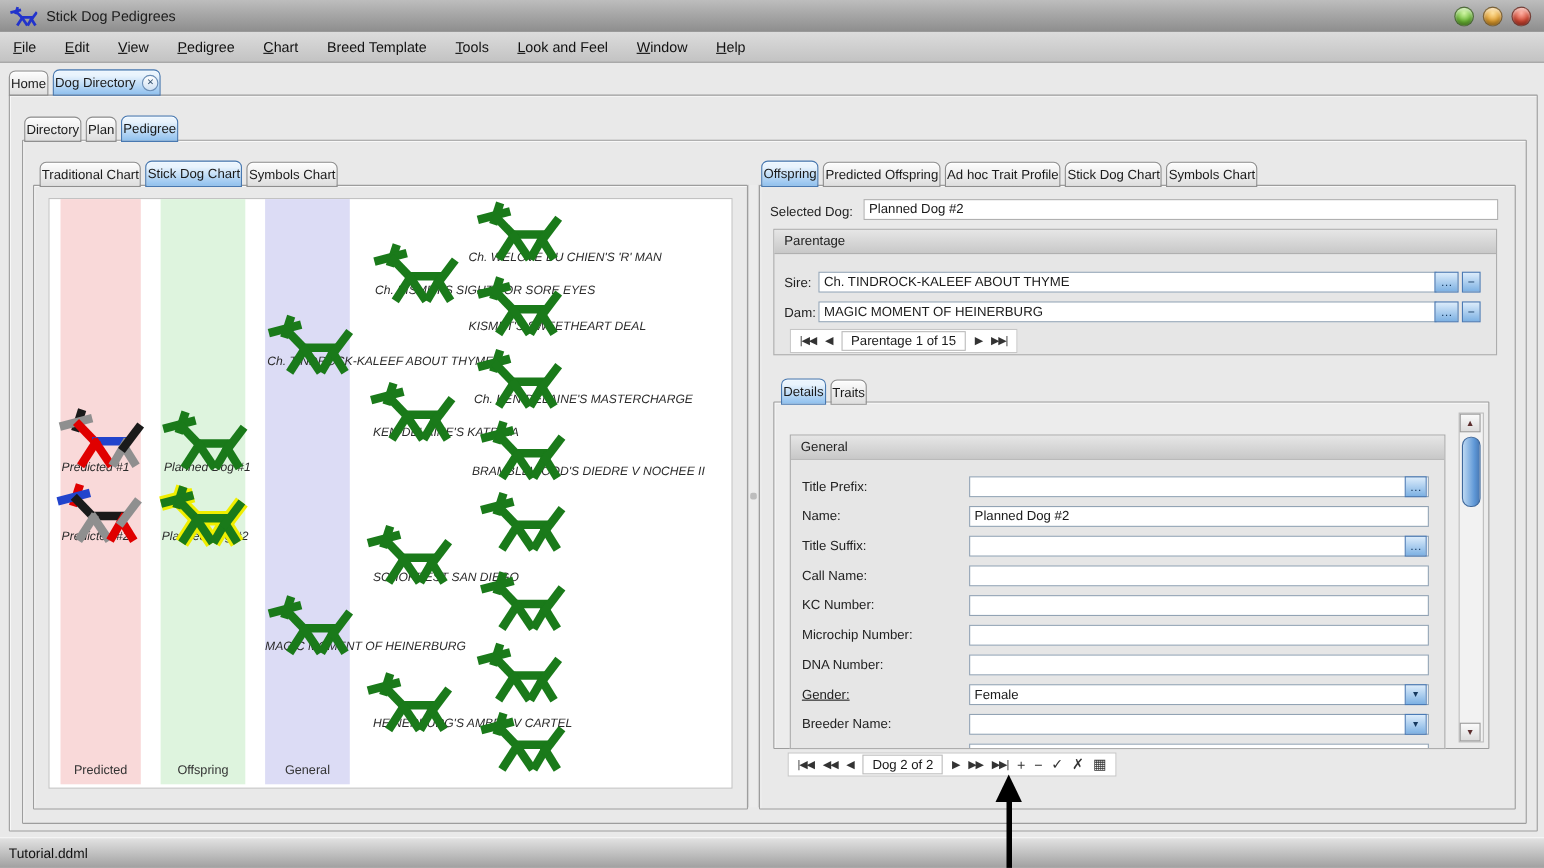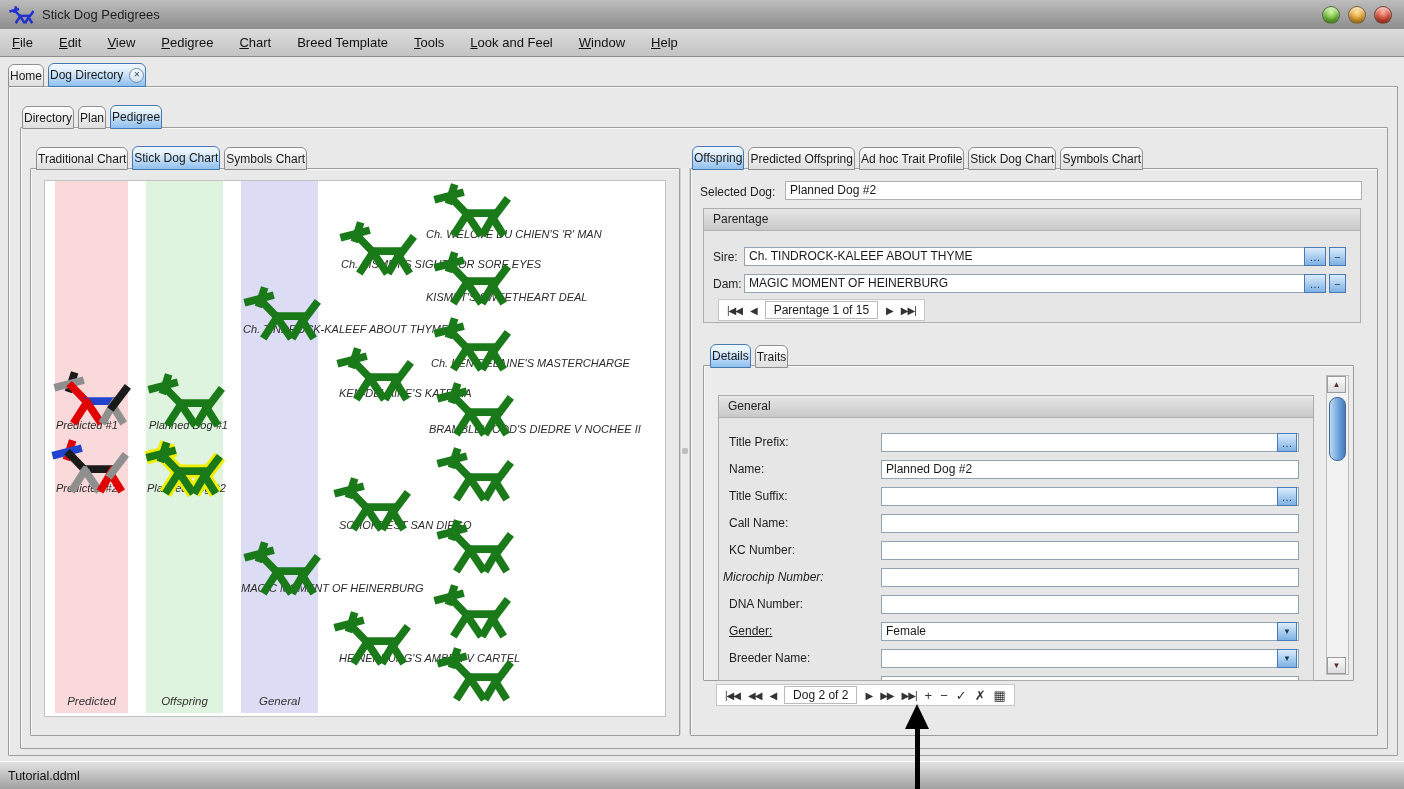--- a/index.html
+++ b/index.html
@@ -49,21 +49,21 @@
   .bluebtn{position:absolute;background:linear-gradient(#dcecfb,#7db1e3);border:1px solid #4a7ab5;
     color:#16395f;display:flex;align-items:center;justify-content:center;font-size:11px;box-sizing:border-box;}
   
   .navstrip{display:inline-flex;align-items:center;gap:8px;background:#fff;border:1px solid #c6c6c6;
     padding:1px 8px;height:18px;}
   .navbtn{font-size:10px;color:#333;letter-spacing:-1px;cursor:default;}
   .navfield{background:#fff;border:1px solid #bbb;font-size:12px;padding:0 8px;line-height:16px;white-space:nowrap;}
   
   .canvas{background:#fff;border:1px solid #c2c2c2;}
   .col{position:absolute;top:0;height:532px;}
-  .collabel{position:absolute;font-size:11.5px;color:#333;text-align:center;font-style:italic;}
+  .collabel{position:absolute;font-size:11.5px;color:#333;text-align:center;}
   .doglabel{position:absolute;font-size:11px;font-style:italic;color:#2b2b2b;white-space:nowrap;}
   
   .sb{background:#f2f2f2;border:1px solid #bcbcbc;}
   .sbbtn{position:absolute;left:0;width:19px;height:17px;background:linear-gradient(#fafafa,#dcdcdc);
     border:1px solid #9b9b9b;font-size:8px;color:#5b2d2d;text-align:center;line-height:16px;box-sizing:border-box;}
   .sbthumb{position:absolute;left:2px;width:15px;border-radius:8px;
     background:linear-gradient(90deg,#bcd8f2,#5e97d6 70%,#4a7ab5);border:1px solid #40699c;}
   
   .statusbar{left:0;top:761px;width:1404px;height:28px;
     background:linear-gradient(#e2e2e2,#a0a0a0);border-top:1px solid #f6f6f6;
@@ -442,21 +442,21 @@
       <span class="bluebtn" style="left: 558px; top: 37px; width: 20px; height: 19px;">…</span>
       <span class="flabel" style="left: 10px; top: 66px;">Name:</span>
       <div class="tfield" style="left: 162px; top: 64px; width: 408px;">Planned Dog #2</div>
       <span class="flabel" style="left: 10px; top: 93px;">Title Suffix:</span>
       <div class="tfield" style="left: 162px; top: 91px; width: 408px;"></div>
       <span class="bluebtn" style="left: 558px; top: 91px; width: 20px; height: 19px;">…</span>
       <span class="flabel" style="left: 10px; top: 120px;">Call Name:</span>
       <div class="tfield" style="left: 162px; top: 118px; width: 408px;"></div>
       <span class="flabel" style="left: 10px; top: 147px;">KC Number:</span>
       <div class="tfield" style="left: 162px; top: 145px; width: 408px;"></div>
-      <span class="flabel" style="left: 4px; top: 174px; font-style: italic;">Microchip Number:</span>
+      <span class="flabel" style="left: 10px; top: 174px;">Microchip Number:</span>
       <div class="tfield" style="left: 162px; top: 172px; width: 408px;"></div>
       <span class="flabel" style="left: 10px; top: 201px;">DNA Number:</span>
       <div class="tfield" style="left: 162px; top: 199px; width: 408px;"></div>
       <span class="flabel" style="left: 10px; top: 228px; text-decoration: underline;">Gender:</span>
       <div class="tfield" style="left: 162px; top: 226px; width: 408px;">Female</div>
       <span class="bluebtn" style="left: 558px; top: 226px; width: 20px; height: 19px; font-size: 8px;">▼</span>
       <span class="flabel" style="left: 10px; top: 255px;">Breeder Name:</span>
       <div class="tfield" style="left: 162px; top: 253px; width: 408px;"></div>
       <span class="bluebtn" style="left: 558px; top: 253px; width: 20px; height: 19px; font-size: 8px;">▼</span>
       <div class="tfield" style="left: 162px; top: 280px; width: 408px;"></div>

